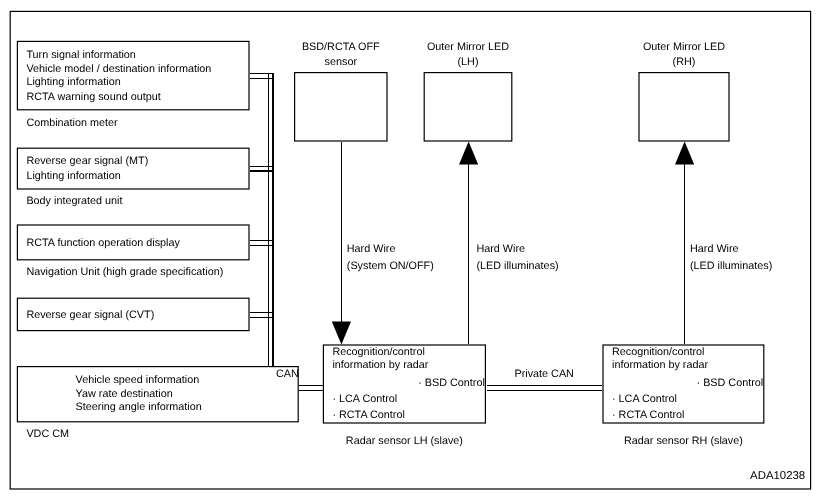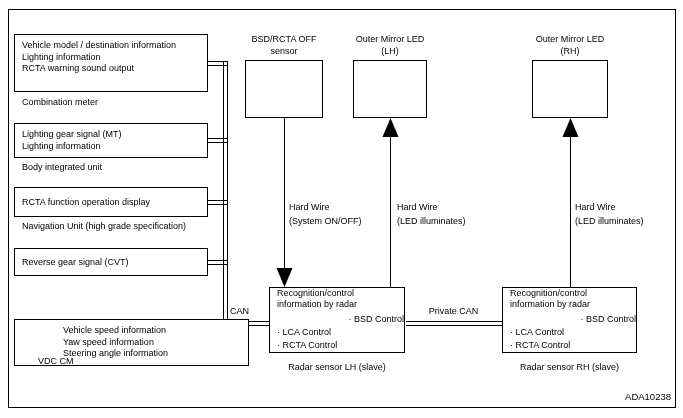--- a/index.html
+++ b/index.html
@@ -13,23 +13,23 @@
   .wires line{stroke:#000;stroke-width:1;shape-rendering:crispEdges;}
   .wires polygon{fill:#000;stroke:none;}
 
   
   .ubox{position:absolute;left:14px;width:185px;border:1px solid #000;background:#fff;padding-left:7px;}
   .sig{line-height:11.5px;white-space:nowrap;}
   .u1{top:34px;height:51px;padding-top:5px;}
   .u2{top:123px;height:28px;padding-top:5px;}
   .u3{top:187px;height:19px;padding-top:9px;}
   .u4{top:248px;height:18px;padding-top:8px;}
-  .u5{top:319px;height:40px;padding-top:5px;padding-left:48px;}
+  .u5{top:305px;height:40px;padding-top:5px;padding-left:48px;}
   .ucap{position:absolute;left:22px;white-space:nowrap;line-height:11px;}
-  .c1{top:97px;} .c2{top:162px;} .c3{top:221px;} .c4{top:280px;margin-top:43px;} .c5{top:356px;margin-left:16px;}
+  .c1{top:97px;} .c2{top:162px;} .c3{top:221px;} .c4{top:280px;margin-top:43px;} .c5{top:356px;}
 
   
   .nlabel{position:absolute;text-align:center;line-height:12px;white-space:nowrap;}
   .nl-switch{left:245px;top:33px;width:78px;}
   .nl-ledlh{left:353px;top:33px;width:74px;}
   .nl-ledrh{left:532px;top:33px;width:76px;}
   .nbox{position:absolute;border:1px solid #000;background:#fff;}
   .nb-switch{left:245px;top:60px;width:76px;height:56px;}
   .nb-ledlh{left:353px;top:60px;width:72px;height:56px;}
   .nb-ledrh{left:532px;top:60px;width:74px;height:56px;}
@@ -86,45 +86,46 @@
     <polygon points="284.5,287 276.5,268 292.5,268"></polygon>
 
     <line x1="390.5" y1="287" x2="390.5" y2="136"></line>
     <polygon points="390.5,118 382.5,137 398.5,137"></polygon>
 
     <line x1="570.5" y1="287" x2="570.5" y2="136"></line>
     <polygon points="570.5,118 562.5,137 578.5,137"></polygon>
   </svg>
 
   <div class="ubox u1">
+    <div class="sig">Turn signal information</div>
     <div class="sig">Vehicle model / destination information</div>
     <div class="sig">Lighting information</div>
     <div class="sig">RCTA warning sound output</div>
   </div>
   <div class="ucap c1">Combination meter</div>
 
   <div class="ubox u2">
-    <div class="sig">Lighting gear signal (MT)</div>
+    <div class="sig">Reverse gear signal (MT)</div>
     <div class="sig">Lighting information</div>
   </div>
   <div class="ucap c2">Body integrated unit</div>
 
   <div class="ubox u3">
     <div class="sig">RCTA function operation display</div>
   </div>
   <div class="ucap c3">Navigation Unit (high grade specification)</div>
 
   <div class="ubox u4">
     <div class="sig">Reverse gear signal (CVT)</div>
   </div>
   <div class="ucap c4">TCM</div>
 
   <div class="ubox u5">
     <div class="sig">Vehicle speed information</div>
-    <div class="sig">Yaw speed information</div>
+    <div class="sig">Yaw rate destination</div>
     <div class="sig">Steering angle information</div>
   </div>
   <div class="ucap c5">VDC CM</div>
 
   <div class="nlabel nl-switch">
     <div>BSD/RCTA OFF</div>
     <div>sensor</div>
   </div>
   <div class="nbox nb-switch"></div>
 

